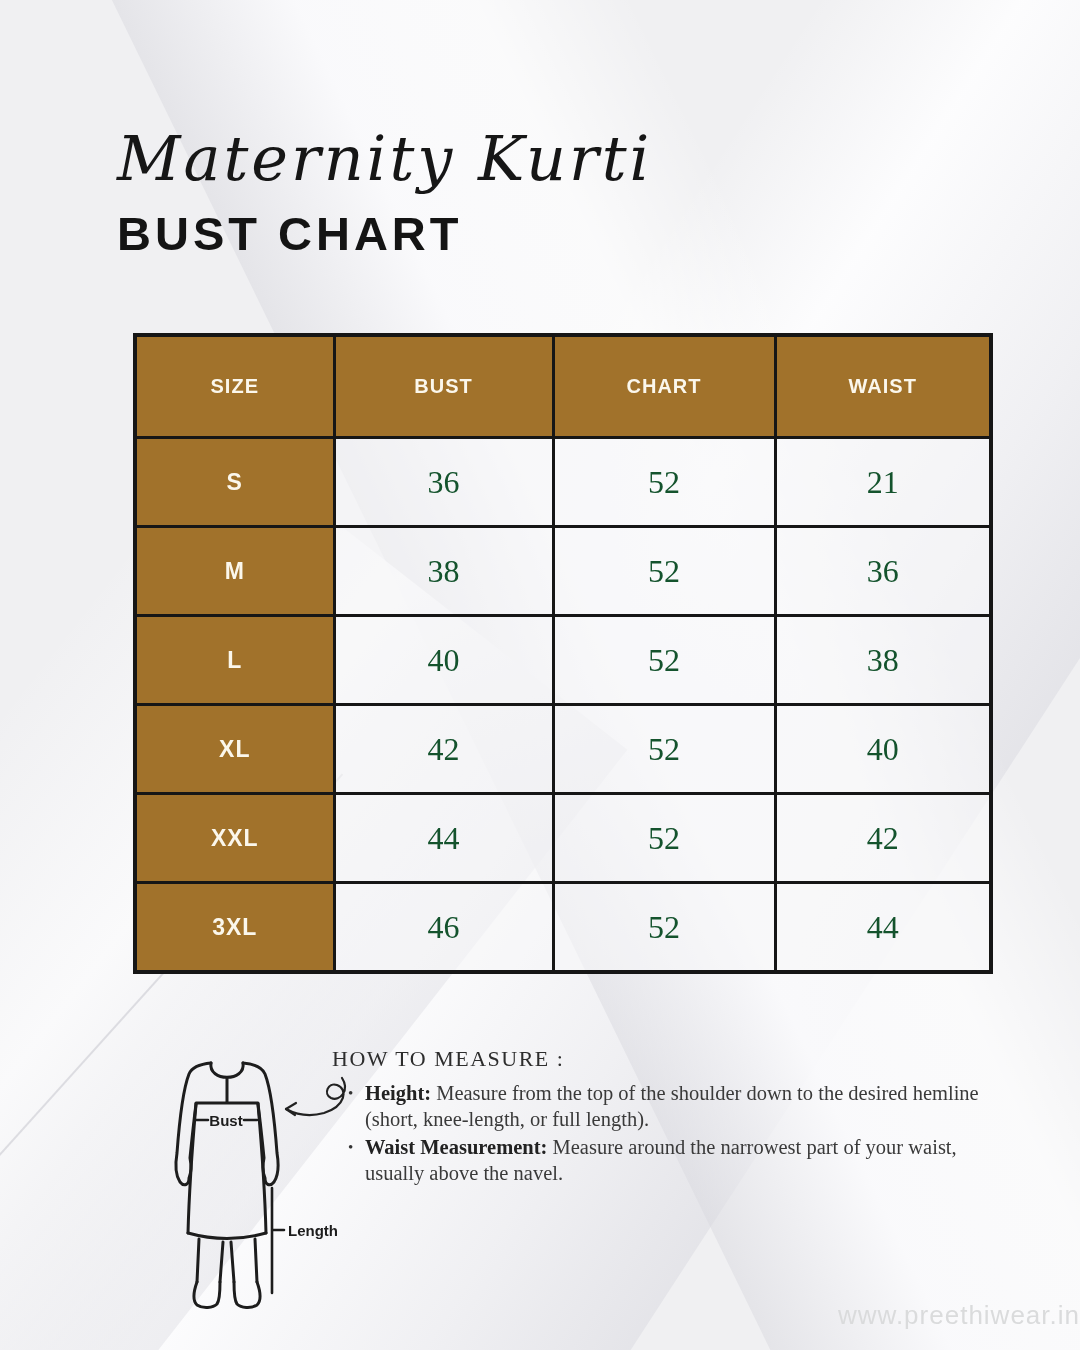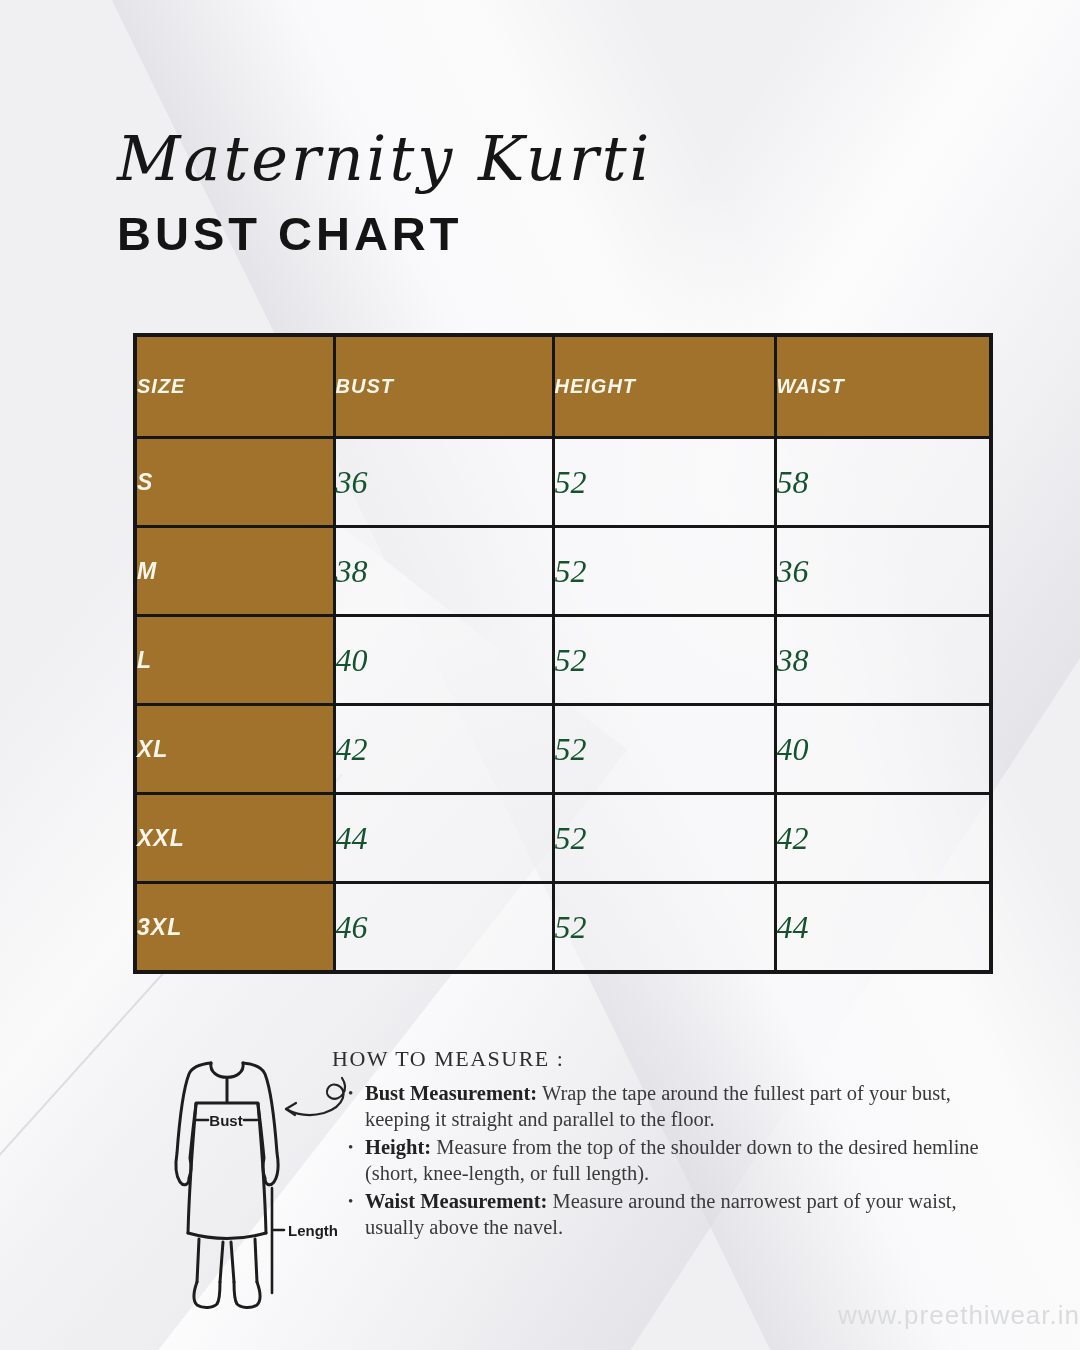--- a/index.html
+++ b/index.html
@@ -31,21 +31,21 @@
   .title-wrap { position:absolute; top:120px; left:0; width:100%;
                 text-align:left; padding-left:72px; box-sizing:border-box;margin-left:45px; }
   .script-title { font-family:"DejaVu Serif", serif; font-style:italic;
                   font-size:62px; line-height:1.25; letter-spacing:3px; color:#161616; }
   .main-title { margin-top:8px; font-size:47px; font-weight:bold; letter-spacing:4px; color:#141414; }
 
   
   table.size-chart { position:absolute; left:133px; top:333px; border-collapse:collapse;
                      table-layout:fixed; border:4px solid var(--table-border,#161616); }
   .size-chart th, .size-chart td { border:3px solid var(--table-border,#161616);
-                     text-align:left; vertical-align:middle; padding:0;font-style:italic; }
+                     text-align:center; vertical-align:middle; padding:0; }
   .size-chart thead th { height:99px; background:var(--accent-brown,#A1722B);
                      color:var(--header-text,#FBF7EC); font-size:20px; font-weight:bold; letter-spacing:1px; }
   .size-chart tbody th { height:86px; background:var(--accent-brown,#A1722B);
                      color:var(--header-text,#FBF7EC); font-size:23px; font-weight:bold; letter-spacing:1px; }
   .size-chart tbody td { background:rgba(246,246,248,.6);
                      font-family:"Liberation Serif", serif; font-size:32px; color:#14532d; }
   .col-size   { width:199px; }
   .col-bust   { width:219px; }
   .col-height { width:222px; }
   .col-waist  { width:216px; }
@@ -90,30 +90,30 @@
     <colgroup>
       <col class="col-size">
         <col class="col-bust">
         <col class="col-height">
         <col class="col-waist">
     </colgroup>
     <thead>
       <tr>
         <th>SIZE</th>
         <th>BUST</th>
-        <th>HEIGHT</th>
+        <th>CHART</th>
         <th>WAIST</th>
       </tr>
     </thead>
     <tbody>
       <tr>
         <th>S</th>
         <td>36</td>
         <td>52</td>
-        <td>58</td>
+        <td>21</td>
       </tr>
       <tr>
         <th>M</th>
         <td>38</td>
         <td>52</td>
         <td>36</td>
       </tr>
       <tr>
         <th>L</th>
         <td>40</td>
@@ -175,21 +175,20 @@
       <g stroke="#222" stroke-width="2.2" fill="none" stroke-linecap="round" stroke-linejoin="round">
         <path d="M70,6 C78,18 68,30 59,26 C51,22 56,10 65,13 C76,17 74,34 52,41 C41,44 27,44 14,37"></path>
         <path d="M14,37 L24,31 M14,37 L23,43"></path>
       </g>
     </svg>
   </div>
 
   <div class="howto">
     <h2 class="howto-heading">HOW TO MEASURE :</h2>
     <ul class="howto-list">
-      <li><b>Bust Measurement:</b> <span>Wrap the tape around the fullest part of your bust, keeping it straight and parallel to the floor.</span></li>
       <li><b>Height:</b> <span>Measure from the top of the shoulder down to the desired hemline (short, knee-length, or full length).</span></li>
       <li><b>Waist Measurement:</b> <span>Measure around the narrowest part of your waist, usually above the navel.</span></li>
     </ul>
   </div>
 
   <div class="footer">www.preethiwear.in</div>
 
 </div>
 
 </body></html>

